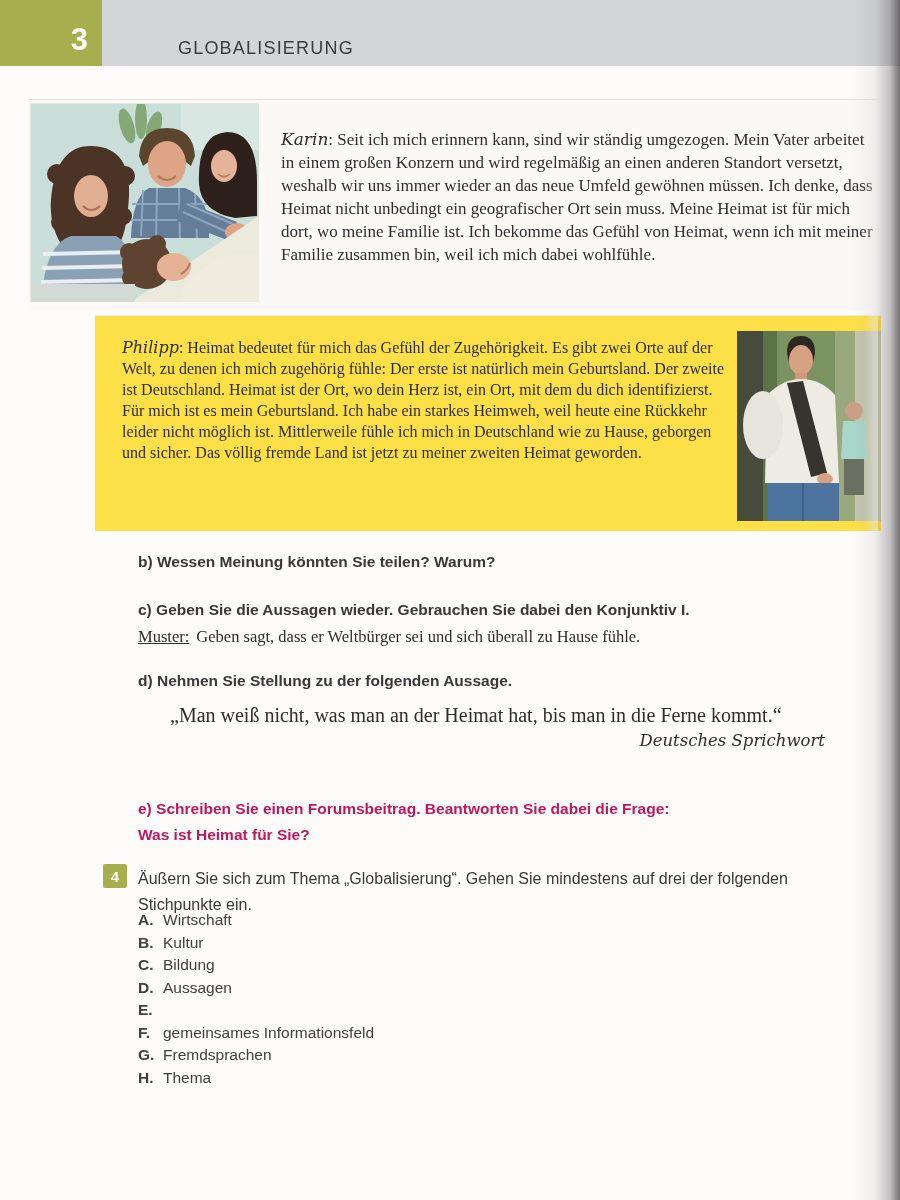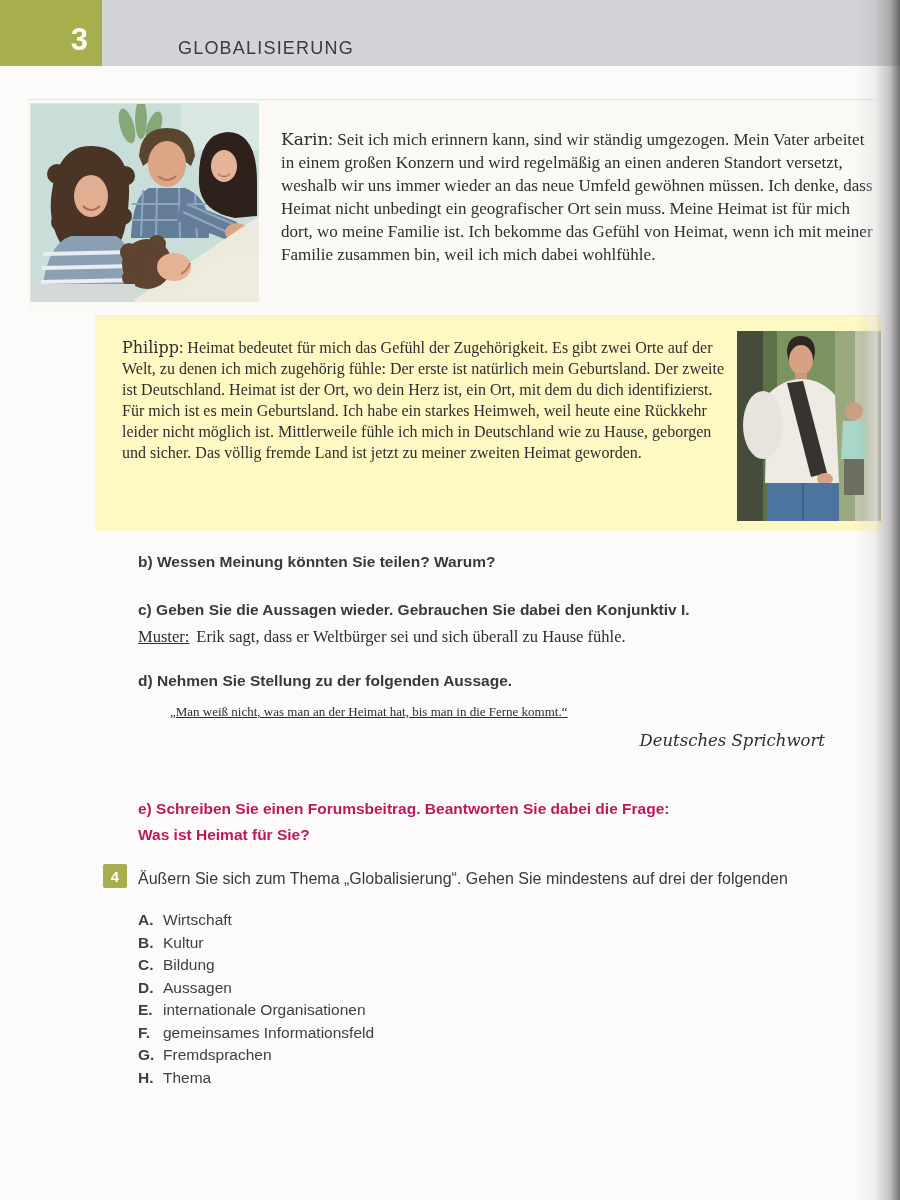--- a/index.html
+++ b/index.html
@@ -10,35 +10,35 @@
     font-family:"Liberation Sans", sans-serif;
     color:#3a3a3c;
   }
   
   .header-band { position:absolute; left:0; top:0; width:900px; height:66px; background:#d2d4d7; }
   .chapter-box { position:absolute; left:0; top:0; width:102px; height:66px; background:#a7ae4d; }
   .chapter-number { position:absolute; top:24px; right:14px; color:#fdfdf6; font-size:31px; font-weight:700; line-height:31px; }
   .page-title { position:absolute; left:138px; top:38px; font-size:18px; font-weight:400; letter-spacing:1.2px; color:#3b3b3d;margin-left:40px; }
   
   .karin-panel { position:absolute; left:28px; top:99px; width:850px; height:212px; background:#faf9f6; border-top:1px solid #e3e2dc; }
-  .philipp-panel { position:absolute; left:95px; top:315px; width:786px; height:216px; background:#fef9c3; border-top:1px solid #ecebe4; }
+  .philipp-panel { position:absolute; left:95px; top:315px; width:786px; height:216px; background:#fde047; border-top:1px solid #ecebe4; }
   
   .family-photo { position:absolute; left:30px; top:103px; width:228px; height:198px; border:1px solid #e6e6e0; background:#c9ded9; }
   .philipp-photo { position:absolute; left:642px; top:15px; width:144px; height:190px; background:#7b9360; }
   
   .serif { font-family:"Liberation Serif", serif; color:#2e2d2f; }
   .karin-text { position:absolute; left:281px; top:128px; width:597px; font-size:17px; line-height:23px; }
   .philipp-text { position:absolute; left:27px; top:21px; width:603px; font-size:16px; line-height:21px; }
-  .speaker-name { font-family:"DejaVu Serif", serif;text-align:right; }
+  .speaker-name { font-style:italic; font-family:"DejaVu Serif", serif;text-align:right; }
   
   .task-line { position:absolute; left:138px; font-size:15.5px; font-weight:700; color:#39393b; }
   .muster-line { position:absolute; left:138px; top:627px; font-size:16.5px; }
   .muster-label { text-decoration:underline; }
   .muster-text { margin-left:7px; }
-  .quote-line { position:absolute; left:170px; top:704px; font-size:13px;text-decoration:underline; }
+  .quote-line { position:absolute; left:170px; top:704px; font-size:20px; }
   .quote-attribution { position:absolute; left:420px; top:731px; width:405px; text-align:right; font-style:italic; font-size:16.5px; font-family:"DejaVu Serif", serif; color:#2e2d2f; }
   .task-e { position:absolute; left:138px; top:796px; font-size:15.5px; font-weight:700; line-height:26px; color:#be185d; }
   
   .task4-box { position:absolute; left:103px; top:864px; width:24px; height:24px; background:#a7ae4d; border-radius:2px; display:flex; align-items:center; justify-content:center; }
   .task4-number { color:#fdfdf6; font-size:15px; font-weight:700; }
   .task4-text { position:absolute; left:138px; top:866px; width:748px; font-size:16px; font-weight:400; line-height:26px; color:#39393b; }
   .stichpunkte { position:absolute; left:138px; top:911px; }
   .list-row { display:flex; height:22.5px; font-size:15.5px; color:#404042; }
   .list-row .letter { width:25px; font-weight:700; }
   
@@ -152,37 +152,38 @@
         <ellipse cx="88" cy="148" rx="8" ry="6" fill="#d7a183"></ellipse>
         <path d="M30 152 L102 152 L102 190 L30 190 Z" fill="#4d749e"></path>
         <line x1="66" y1="152" x2="66" y2="190" stroke="#3e618a" stroke-width="2"></line>
       </svg>
     </div>
   </div>
 
   <div class="task-line" style="top:601px">c) Geben Sie die Aussagen wieder. Gebrauchen Sie dabei den Konjunktiv I.</div>
   <div class="task-line" style="top:553px">b) Wessen Meinung könnten Sie teilen? Warum?</div>
   <div class="muster-line serif">
-    <span class="muster-label">Muster:</span><span class="muster-text">Erik sagt, dass er Weltbürger sei und sich überall zu Hause fühle.</span>
+    <span class="muster-label">Muster:</span><span class="muster-text">Geben sagt, dass er Weltbürger sei und sich überall zu Hause fühle.</span>
   </div>
   <div class="task-line" style="top:672px">d) Nehmen Sie Stellung zu der folgenden Aussage.</div>
 
   <div class="quote-line serif">„Man weiß nicht, was man an der Heimat hat, bis man in die Ferne kommt.“</div>
   <div class="quote-attribution">Deutsches Sprichwort</div>
 
   <div class="task-e">
     <div>e) Schreiben Sie einen Forumsbeitrag. Beantworten Sie dabei die Frage:</div>
     <div>Was ist Heimat für Sie?</div>
   </div>
 
   <div class="task4-box">
     <span class="task4-number">4</span>
   </div>
   <div class="task4-text">
     <div>Äußern Sie sich zum Thema „Globalisierung“. Gehen Sie mindestens auf drei der folgenden</div>
+    <div>Stichpunkte ein.</div>
   </div>
 
   <div class="stichpunkte">
     <div class="list-row">
         <span class="letter">A.</span>
         <span>Wirtschaft</span>
       </div>
     <div class="list-row">
         <span class="letter">B.</span>
         <span>Kultur</span>
@@ -190,21 +191,20 @@
     <div class="list-row">
         <span class="letter">C.</span>
         <span>Bildung</span>
       </div>
     <div class="list-row">
         <span class="letter">D.</span>
         <span>Aussagen</span>
       </div>
     <div class="list-row">
         <span class="letter">E.</span>
-        <span>internationale Organisationen</span>
       </div>
     <div class="list-row">
         <span class="letter">F.</span>
         <span>gemeinsames Informationsfeld</span>
       </div>
     <div class="list-row">
         <span class="letter">G.</span>
         <span>Fremdsprachen</span>
       </div>
     <div class="list-row">

